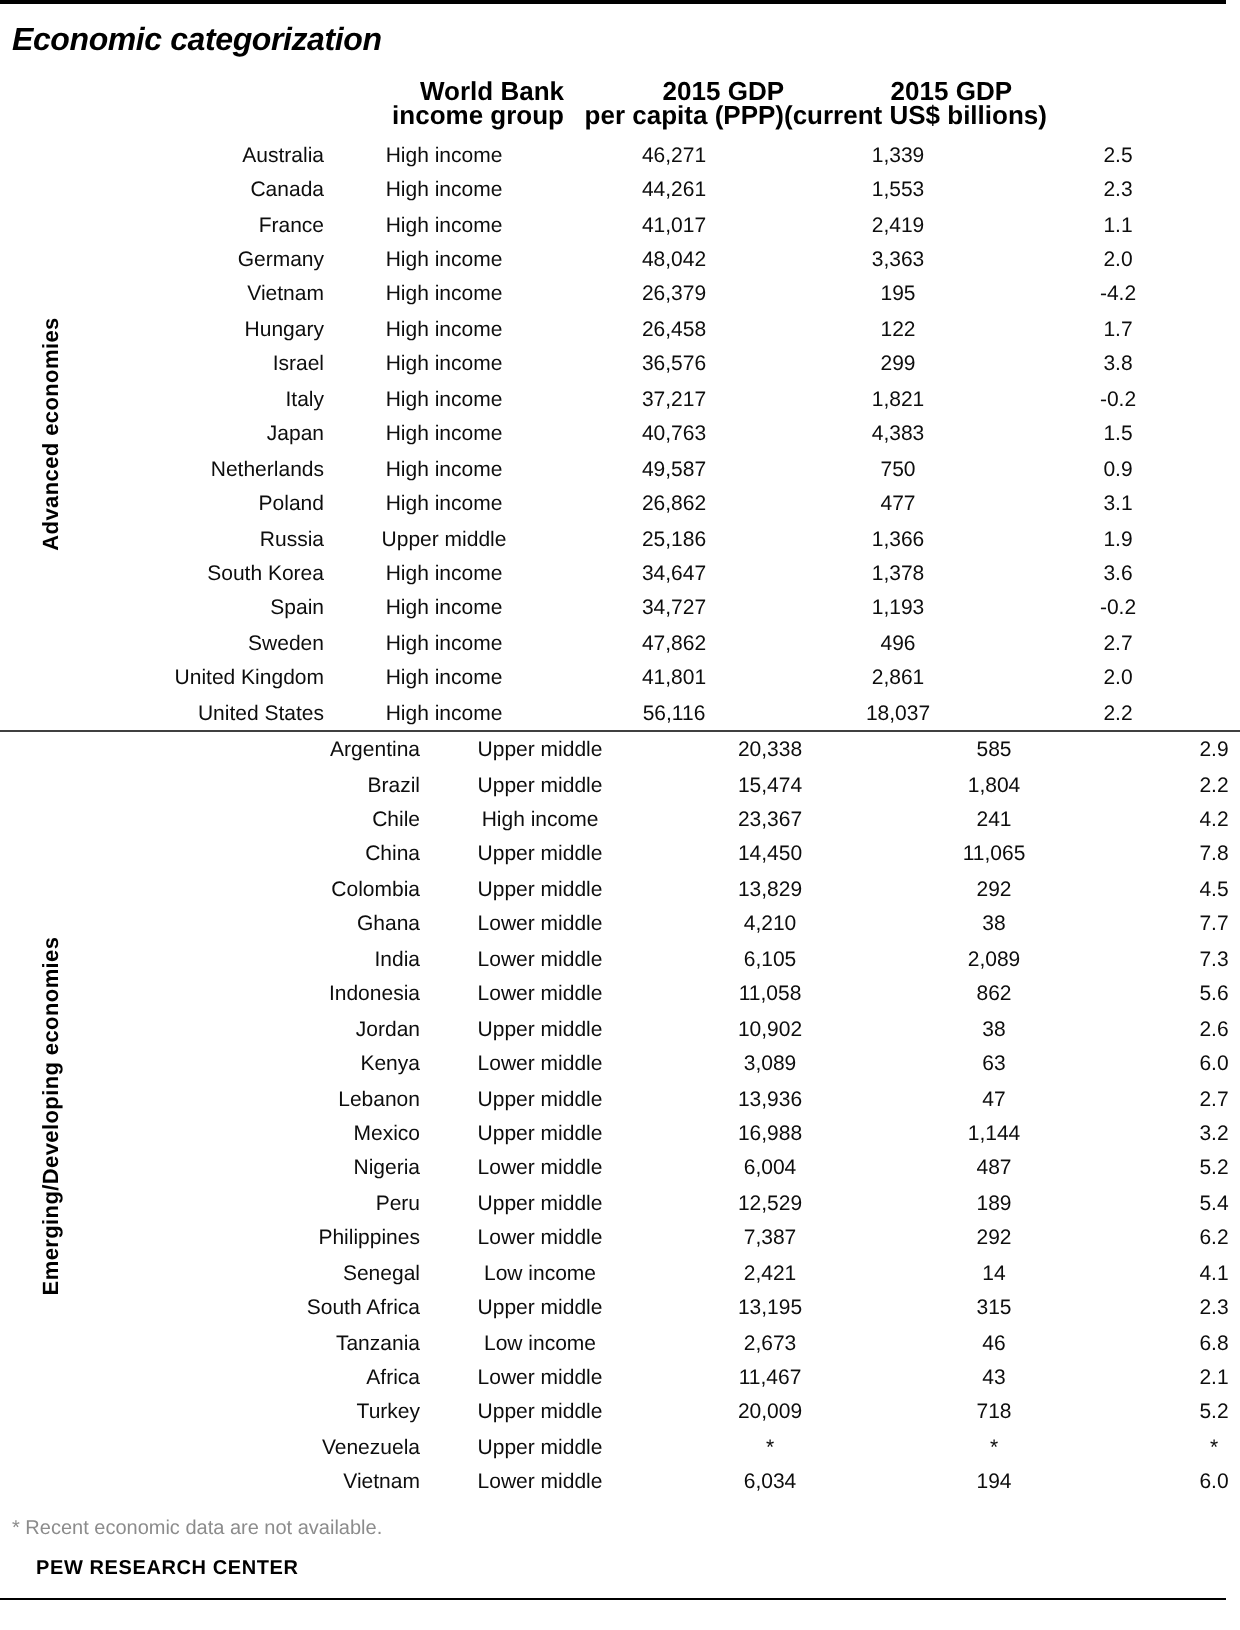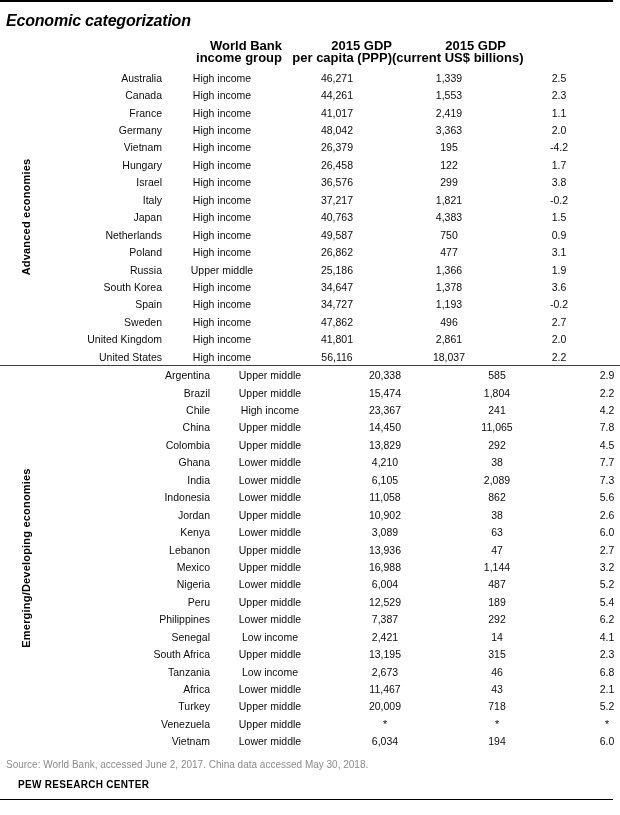--- a/index.html
+++ b/index.html
@@ -406,18 +406,18 @@
     <div class="cell country">Vietnam</div>
     <div class="cell">Lower middle</div>
     <div class="cell">6,034</div>
     <div class="cell">194</div>
     <div class="cell">6.0</div>
   </div>
     </div>
 </div>
 
 <div class="footnotes">
-  <div>Source: World Bank, accessed June 2, 2017. China data accessed May 30, 2018.</div>
+  <div>* Recent economic data are not available.</div>
 </div>
 
 <div class="branding">PEW RESEARCH CENTER</div>
 
 <div class="rule-bottom"></div>
 
 </body></html>

